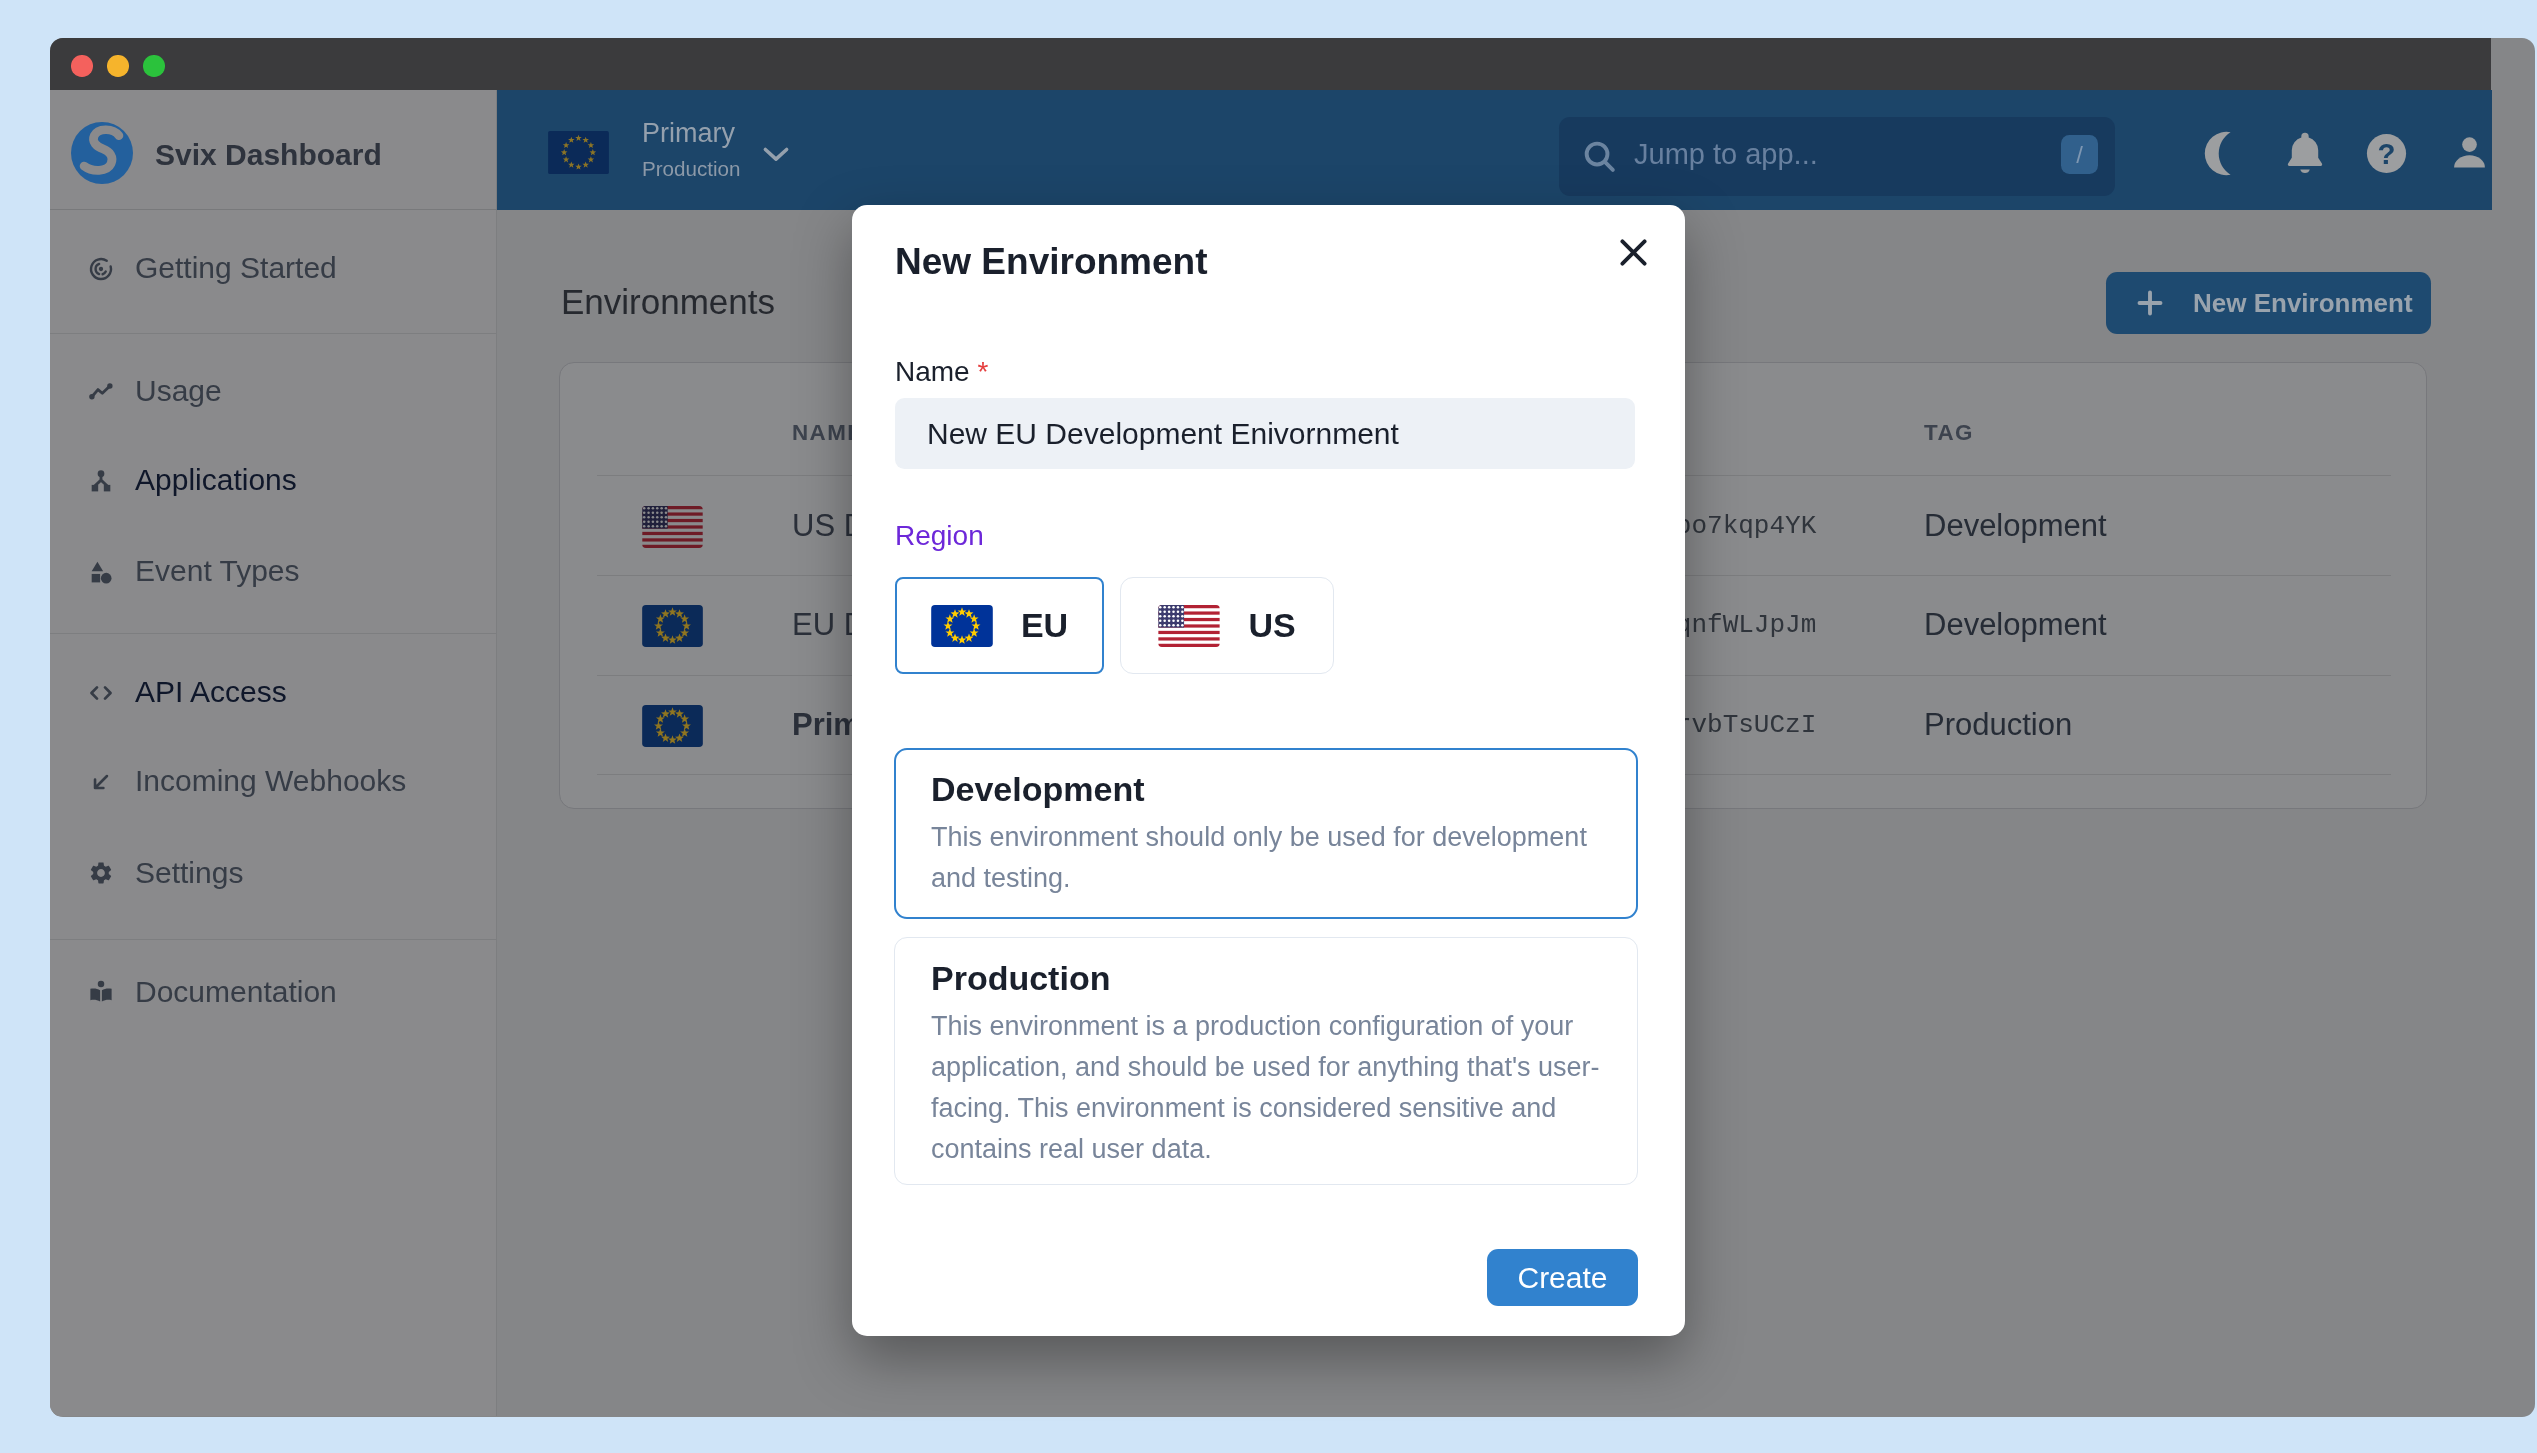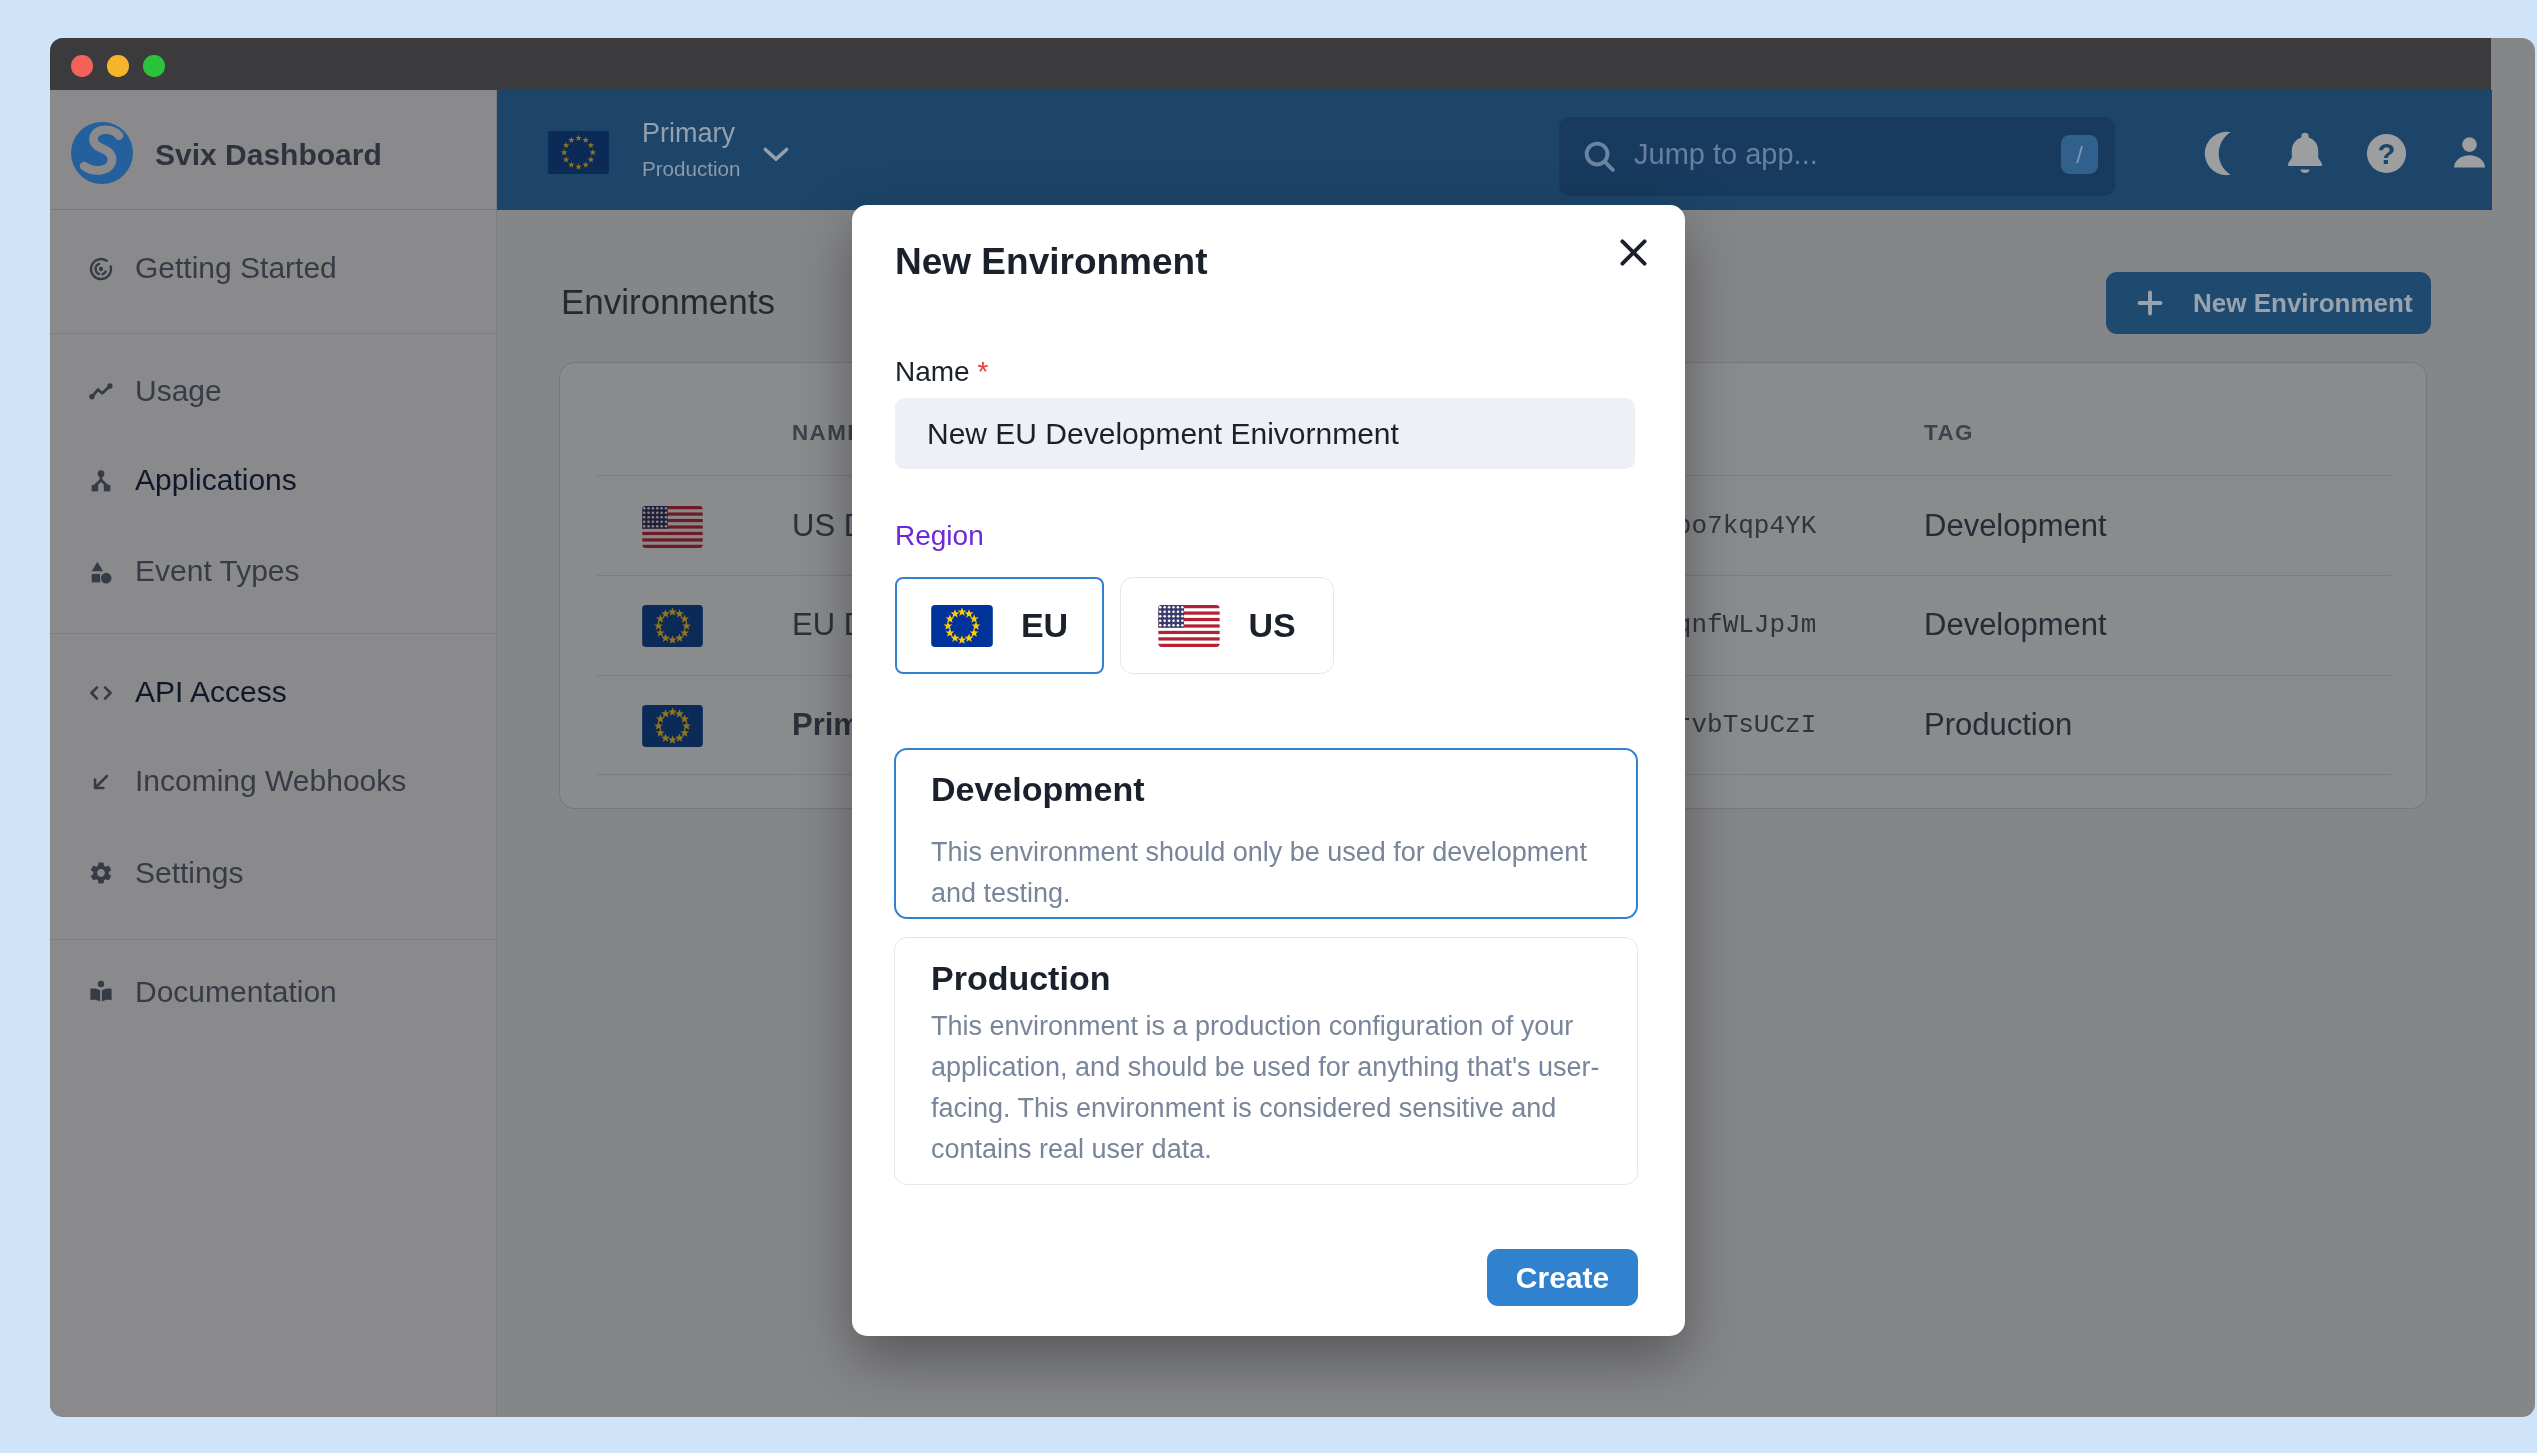--- a/index.html
+++ b/index.html
@@ -326,20 +326,20 @@
           <circle cx="11.69" cy="21.63" r="1.35" fill="#ffffff"></circle>
           <circle cx="16.43" cy="21.63" r="1.35" fill="#ffffff"></circle>
           <circle cx="21.18" cy="21.63" r="1.35" fill="#ffffff"></circle>
           <circle cx="25.92" cy="21.63" r="1.35" fill="#ffffff"></circle>
         </g>
       </svg>
       <span style="font-size:34px;font-weight:bold;color:#1a202c">US</span>
     </div>
 <div class="abs" style="left:42px;top:543px;width:744px;height:171px;border:2.8px solid #3182ce;border-radius:13px;padding:19.6px 35px">
       <div style="font-size:34px;font-weight:bold;color:#1a202c">Development</div>
-      <div style="margin-top:23px;font-size:27px;line-height:41px;color:#78859a;white-space:nowrap">This environment should only be used for development<br>and testing.</div>
+      <div style="margin-top:8px;font-size:27px;line-height:41px;color:#78859a;white-space:nowrap">This environment should only be used for development<br>and testing.</div>
     </div>
 <div class="abs" style="left:42px;top:732px;width:744px;height:248px;border:1.9px solid #e2e8f0;border-radius:13px;padding:20.6px 36px">
       <div style="font-size:34px;font-weight:bold;color:#1a202c">Production</div>
       <div style="margin-top:8.4px;font-size:27px;line-height:41px;color:#78859a;white-space:nowrap">This environment is a production configuration of your<br>application, and should be used for anything that's user-<br>facing. This environment is considered sensitive and<br>contains real user data.</div>
     </div>
-<div class="abs" style="left:635px;top:1044px;width:151px;height:57px;border-radius:11.2px;background:#3182ce;display:flex;align-items:center;justify-content:center;font-size:30px;font-weight:bold;color:#fff">Create</div>
+<div class="abs" style="left:635px;top:1044px;width:151px;height:57px;border-radius:11.2px;background:#3182ce;display:flex;align-items:center;justify-content:center;font-size:30px;font-weight:normal;color:#fff">Create</div>
 </div>
 
 </body></html>

